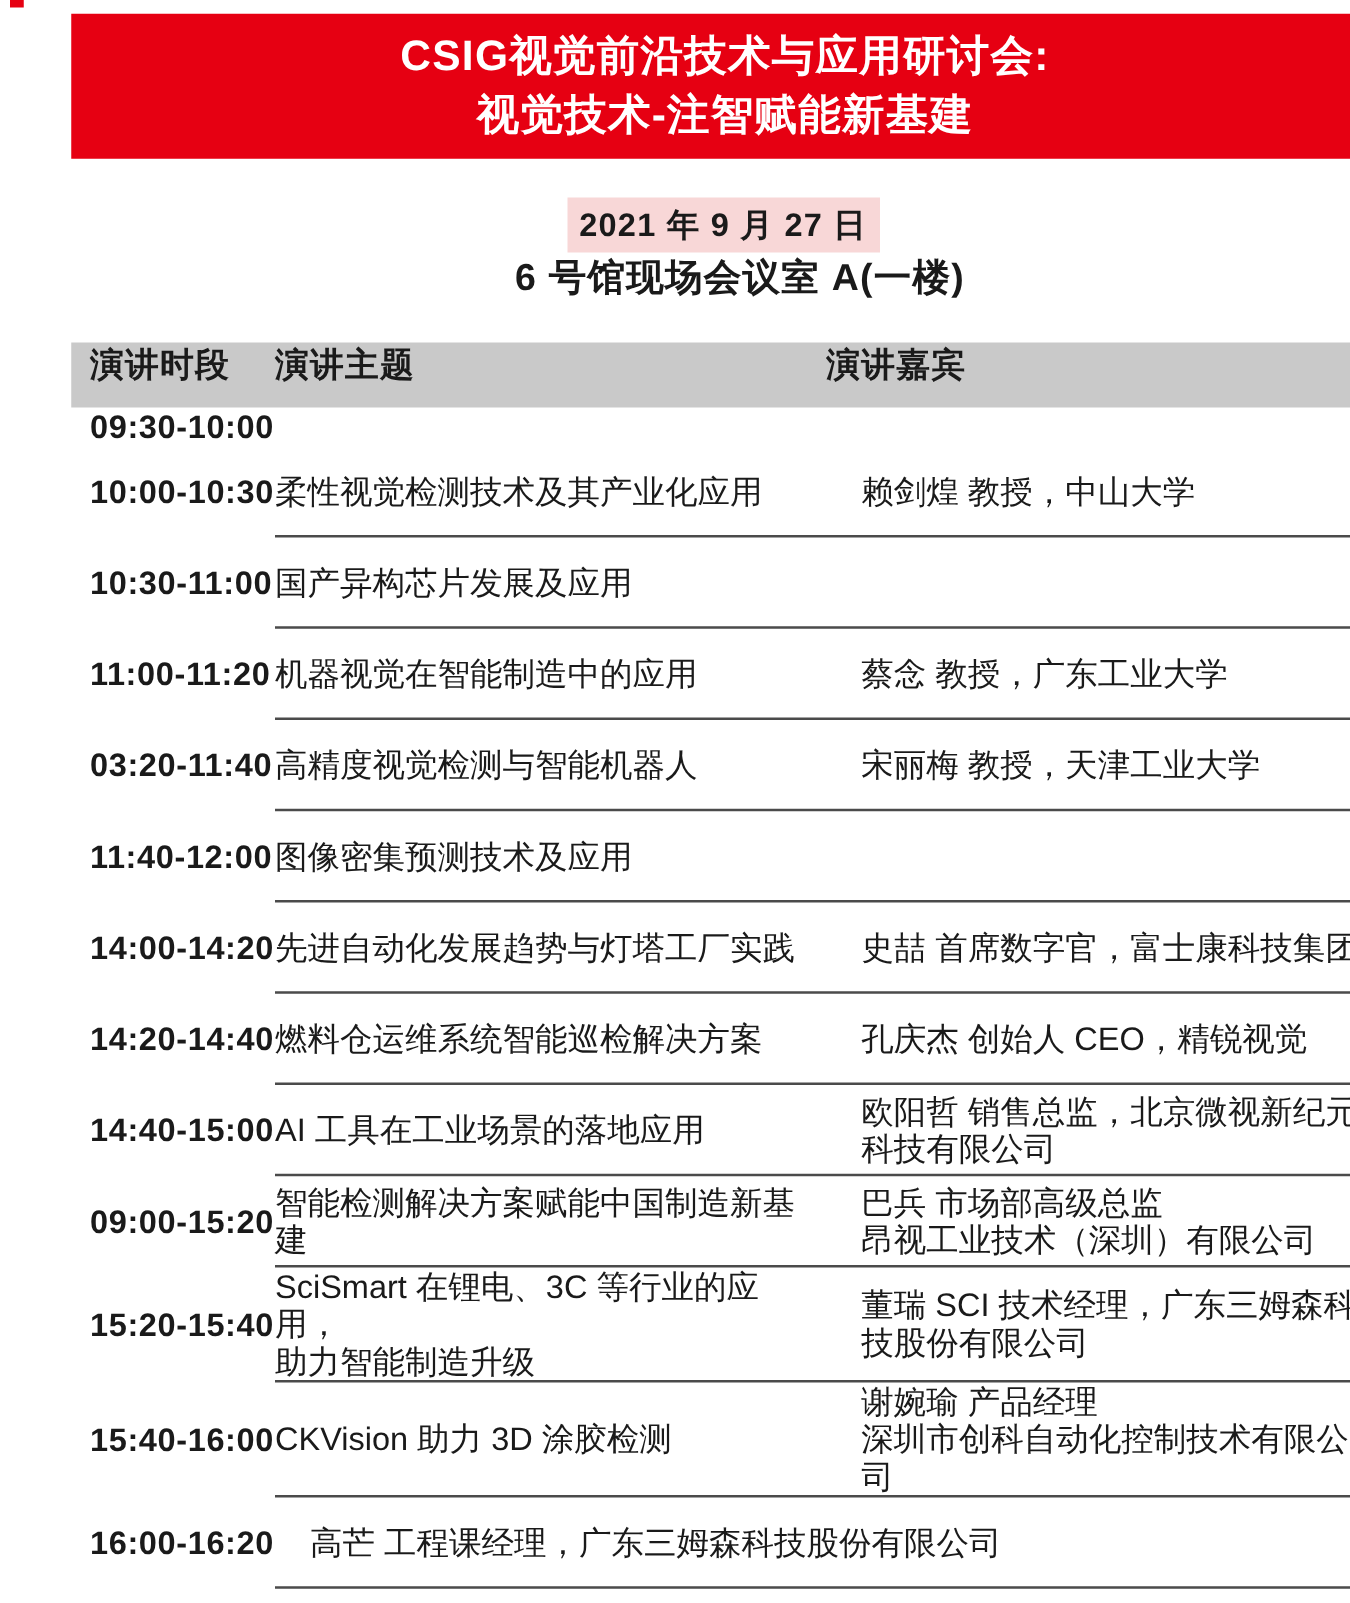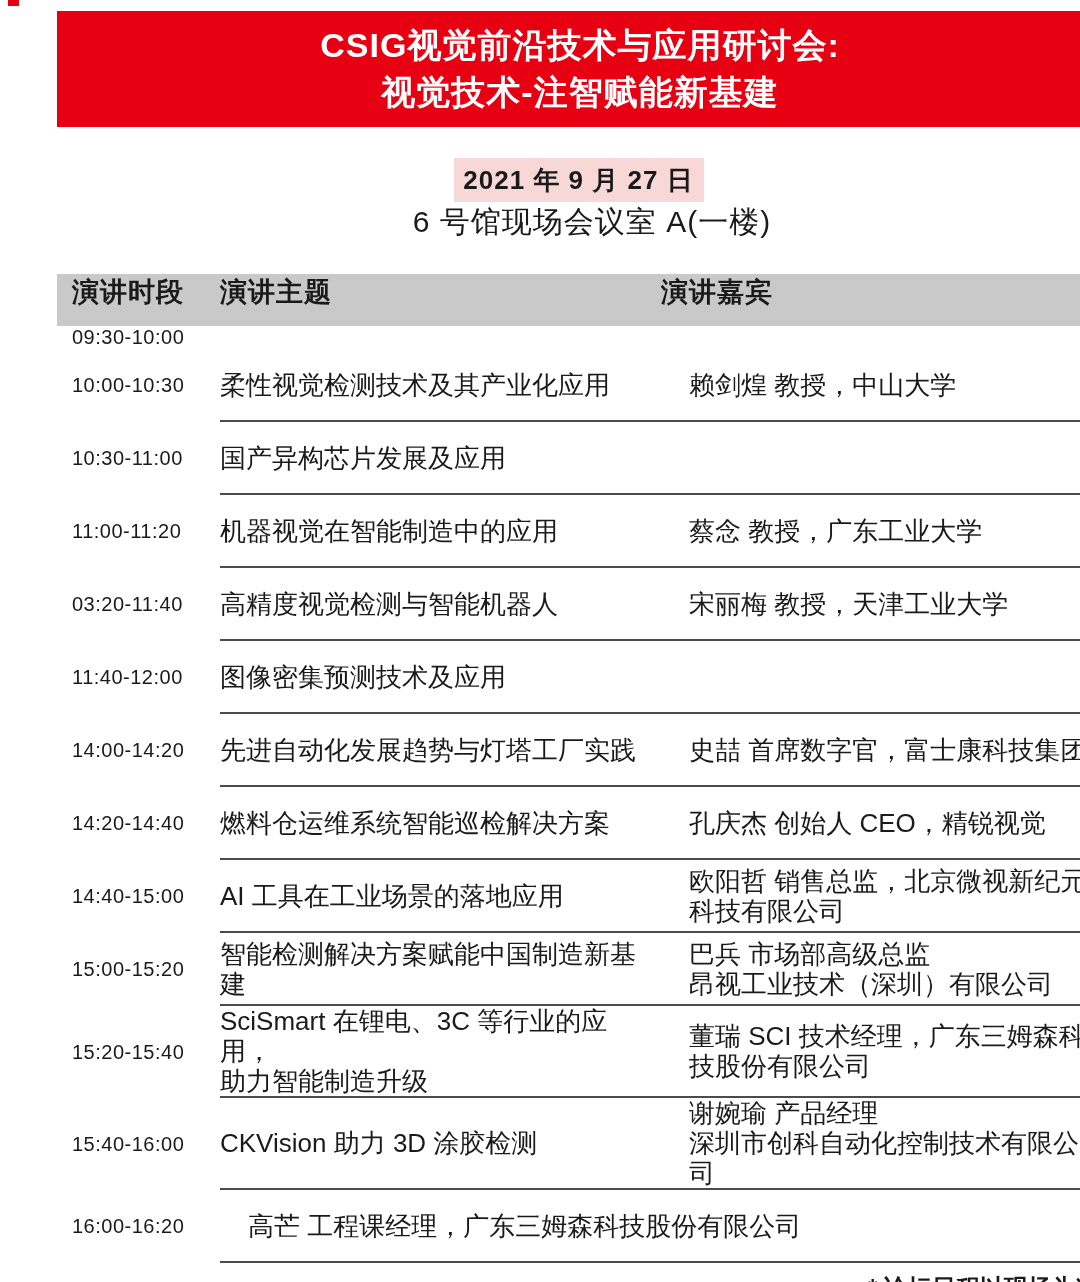--- a/index.html
+++ b/index.html
@@ -57,21 +57,21 @@
     align-items: center;
     justify-content: center;
     font-size: 26px;
     font-weight: 700;
     letter-spacing: 1px;
     box-sizing: border-box;
   }
   .room-title {
     margin-left: 27px;
     font-size: 30px;
-    font-weight: 400;
+    font-weight: 700;
     letter-spacing: 1px;
   }
   
   .schedule {
     margin: 31px 17px 0 20px;
   }
   .thead {
     background: var(--gray, #c9c9c9);
     height: 52px;
     display: flex;
@@ -99,22 +99,22 @@
     display: flex;
     align-items: stretch;
   }
   .row .cell-time {
     width: 163px;
     padding-left: 15px;
     box-sizing: border-box;
     flex-shrink: 0;
     display: flex;
     align-items: center;
-    font-size: 20px;
-    font-weight: 400;
+    font-size: 26px;
+    font-weight: 700;
     letter-spacing: 0.5px;
   }
   .row .row-main {
     flex: 1;
     display: flex;
     align-items: center;
     min-height: 71px;
     border-bottom: 2px solid #4b4b4b;
     box-sizing: content-box;
   }
@@ -254,21 +254,21 @@
       <div class="cell-topic">
               <div>AI 工具在工业场景的落地应用</div>
             </div>
       <div class="cell-speaker">
               <div>欧阳哲 销售总监，北京微视新纪元科技有限公司</div>
             </div>
     </div>
   </div>
 
   <div class="row">
-    <div class="cell-time">15:00-15:20</div>
+    <div class="cell-time">09:00-15:20</div>
     <div class="row-main">
       <div class="cell-topic">
               <div>智能检测解决方案赋能中国制造新基建</div>
             </div>
       <div class="cell-speaker">
               <div>巴兵 市场部高级总监</div>
               <div>昂视工业技术（深圳）有限公司</div>
             </div>
     </div>
   </div>

